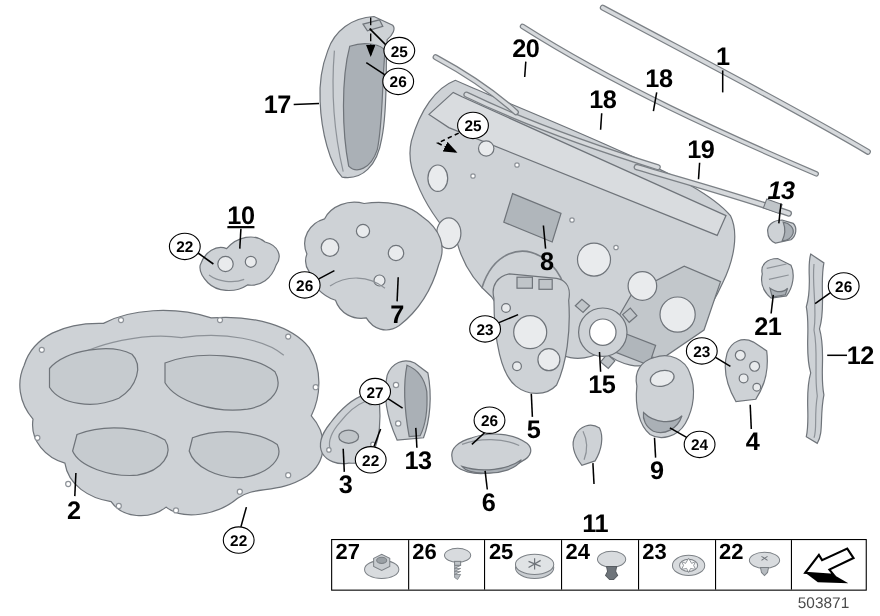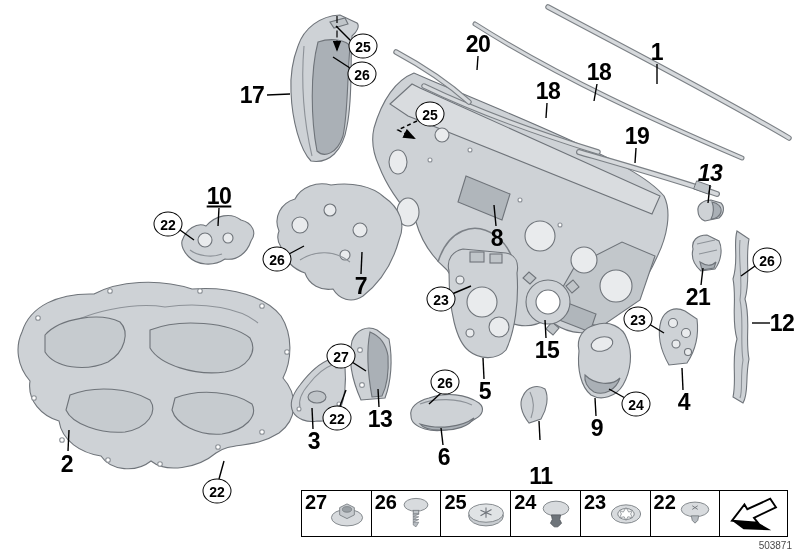--- a/index.html
+++ b/index.html
@@ -13,21 +13,21 @@
         background:#fff;font-size:14px;font-weight:bold;display:flex;
         align-items:center;justify-content:center;}
   .legend{position:absolute;left:301px;top:490px;width:487px;height:47px;display:flex;
         border:1.6px solid #000;background:#fff;box-sizing:border-box;}
   .legend-cell{flex:1;position:relative;border-left:1.6px solid #000;display:flex;
         align-items:center;justify-content:flex-end;padding-right:2px;box-sizing:border-box;}
   .legend-cell:first-child{border-left:none;}
   .legend-cell.arrow-cell{justify-content:center;padding-right:0;}
   .legend-num{position:absolute;left:3px;top:0px;font-size:20px;font-weight:bold;color:#000;}
   .legend-icon{display:inline-flex;align-items:center;justify-content:center;}
-  .diagram-number{position:absolute;right:8px;top:540px;font-size:10px;color:#4a4a4a;}
+  .diagram-number{position:absolute;right:28px;top:540px;font-size:14px;color:#4a4a4a;}
 </style>
 </head>
 <body>
 
 <div id="stage">
 
   <svg class="layer" width="800" height="560" viewBox="0 0 800 560">
     <defs>
       <marker id="ah2" markerWidth="9" markerHeight="7" refX="7.5" refY="3.5" orient="auto">
         <polygon points="0,0 9,3.5 0,7" fill="#000"></polygon>

